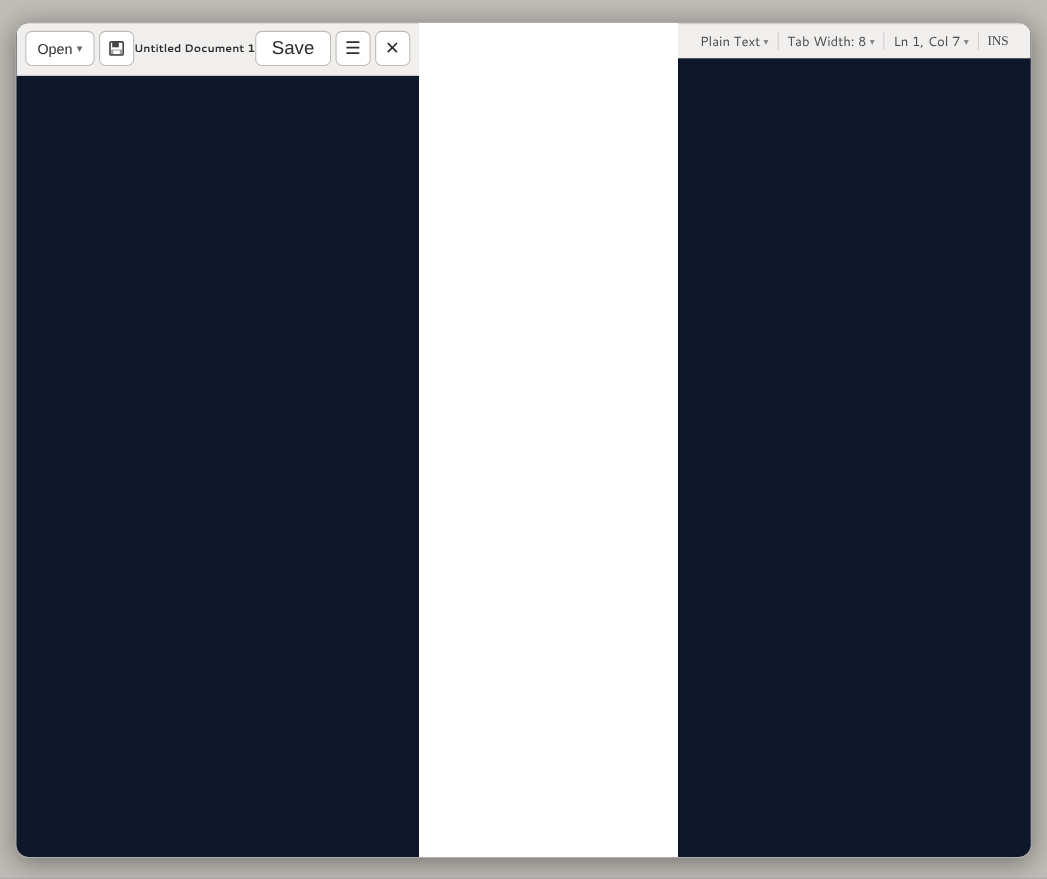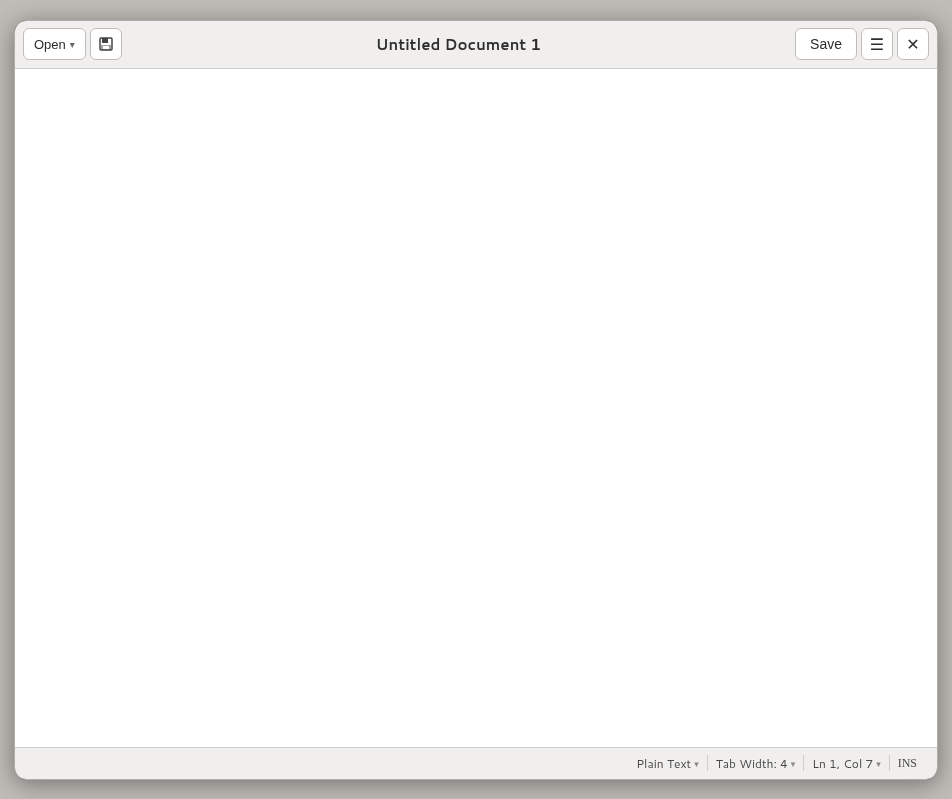--- a/index.html
+++ b/index.html
@@ -18,21 +18,21 @@
       font-family: "Cantarell", "Segoe UI", Ubuntu, sans-serif;
     }
 
     .window {
       width: 924px;
       height: 760px;
       background: #0f172a;
       border-radius: 12px;
       box-shadow: 0 4px 24px rgba(0,0,0,0.4);
       display: flex;
-      flex-direction: column;
+      flex-direction: row;
       overflow: hidden;
       border: 1px solid #b0aeab;
     }
 
     .titlebar {
       display: flex;
       align-items: center;
       background: #f0efee;
       border-bottom: 1px solid #d0cecc;
       height: 48px;
@@ -74,37 +74,37 @@
       border-radius: 6px;
       width: 32px;
       height: 32px;
       cursor: pointer;
       color: #2d2d2d;
     }
 
     .titlebar-title {
       flex: 1;
       text-align: center;
-      font-size: 15px;
+      font-size: 10px;
       font-weight: 600;
       color: #2d2d2d;
     }
 
     .titlebar-right {
       display: flex;
       align-items: center;
       gap: 4px;
     }
 
     .btn-save {
       background: #ffffff;
       border: 1px solid #c0bdb8;
       border-radius: 6px;
       padding: 5px 14px;
-      font-size: 14px;
+      font-size: 17px;
       cursor: pointer;
       color: #2d2d2d;
       height: 32px;
     }
 
     .btn-menu {
       display: flex;
       align-items: center;
       justify-content: center;
       background: #ffffff;
@@ -249,21 +249,21 @@
     <div class="statusbar-spacer"></div>
 
     <div class="statusbar-item">
       <span>Plain Text</span>
       <span class="arrow">▾</span>
     </div>
 
     <div class="statusbar-separator"></div>
 
     <div class="statusbar-item">
-      <span>Tab Width: 4</span>
+      <span>Tab Width: 8</span>
       <span class="arrow">▾</span>
     </div>
 
     <div class="statusbar-separator"></div>
 
     <div class="statusbar-item">
       <span>Ln 1, Col 7</span>
       <span class="arrow">▾</span>
     </div>
 

